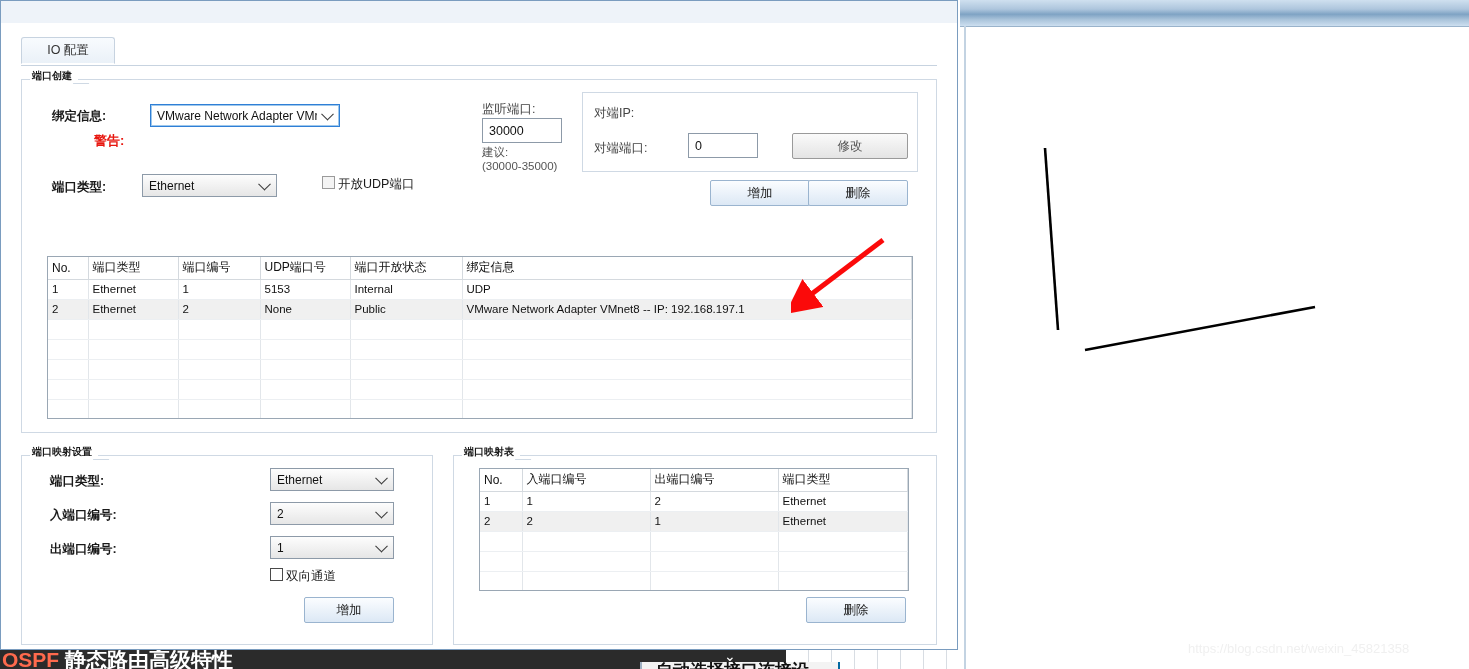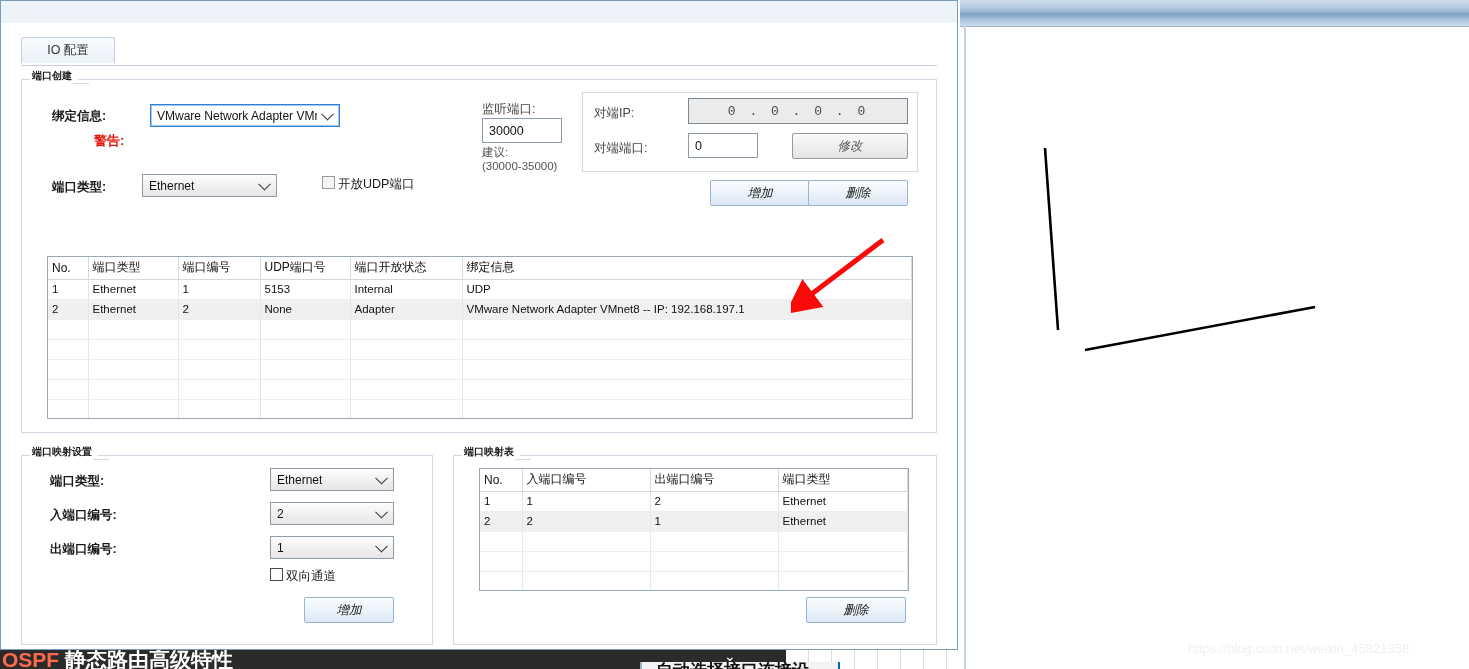--- a/index.html
+++ b/index.html
@@ -139,21 +139,20 @@
     font-family:"Liberation Mono","DejaVu Sans Mono",monospace;
     font-size:13px;color:#4a4a4a;letter-spacing:3px;
   }
   .btn{
     position:absolute;box-sizing:border-box;height:26px;
     background:linear-gradient(to bottom,#fbfdff,#dce8f5);
     border:1px solid #9ab4cf;border-radius:2px;
     display:flex;align-items:center;justify-content:center;
     font-size:12.5px;color:#1a1a1a;
     font-family:"Liberation Sans","DejaVu Sans",sans-serif;
-    font-style:italic;
   }
   .checkbox-wrap{
     position:absolute;display:flex;align-items:flex-start;font-size:12.5px;color:#1a1a1a;
     font-family:"Liberation Sans","DejaVu Sans",sans-serif;white-space:nowrap;
   }
   .cbox{
     width:13px;height:13px;border:1px solid #4a4a4a;background:#fff;
     margin-right:3px;box-sizing:border-box;
   }
   .cbox.dim{border-color:#9a9a9a;background:#f4f4f4;}
@@ -266,21 +265,20 @@
         <span>开放UDP端口</span>
       </div>
 
       <div class="fld-label normal" style="left:460px;top:21px;color:#444;">监听端口:</div>
       <div class="textbox" style="left:460px;top:38px;width:80px;">30000</div>
       <div class="hint" style="left:460px;top:66px;">建议:</div>
       <div class="hint" style="left:460px;top:80px;">(30000-35000)</div>
 
       <div class="inner-box" style="left:560px;top:12px;width:336px;height:80px;"></div>
       <div class="fld-label normal" style="left:572px;top:25px;color:#444;">对端IP:</div>
-      <div class="ipbox" style="left:666px;top:18px;width:220px;">0 . 0 . 0 . 0</div>
       <div class="fld-label normal" style="left:572px;top:60px;color:#444;">对端端口:</div>
       <div class="textbox" style="left:666px;top:53px;width:70px;background:#fff;">0</div>
       <div class="btn" style="left:770px;top:53px;width:116px;background:linear-gradient(to bottom,#fafafa,#e4e4e4);border-color:#9a9a9a;color:#555;">修改</div>
 
       <div class="btn" style="left:688px;top:100px;width:100px;">增加</div>
       <div class="btn" style="left:786px;top:100px;width:100px;">删除</div>
 
       <div class="grid" style="left:25px;top:176px;width:866px;height:163px;">
         <table>
           <colgroup>
@@ -308,21 +306,21 @@
               <td>1</td>
               <td>5153</td>
               <td>Internal</td>
               <td>UDP</td>
             </tr>
             <tr class="alt">
               <td>2</td>
               <td>Ethernet</td>
               <td>2</td>
               <td>None</td>
-              <td>Adapter</td>
+              <td>Public</td>
               <td>VMware Network Adapter VMnet8 -- IP: 192.168.197.1</td>
             </tr>
             <tr class="empty">
                 <td></td>
                 <td></td>
                 <td></td>
                 <td></td>
                 <td></td>
                 <td></td>
               </tr>

